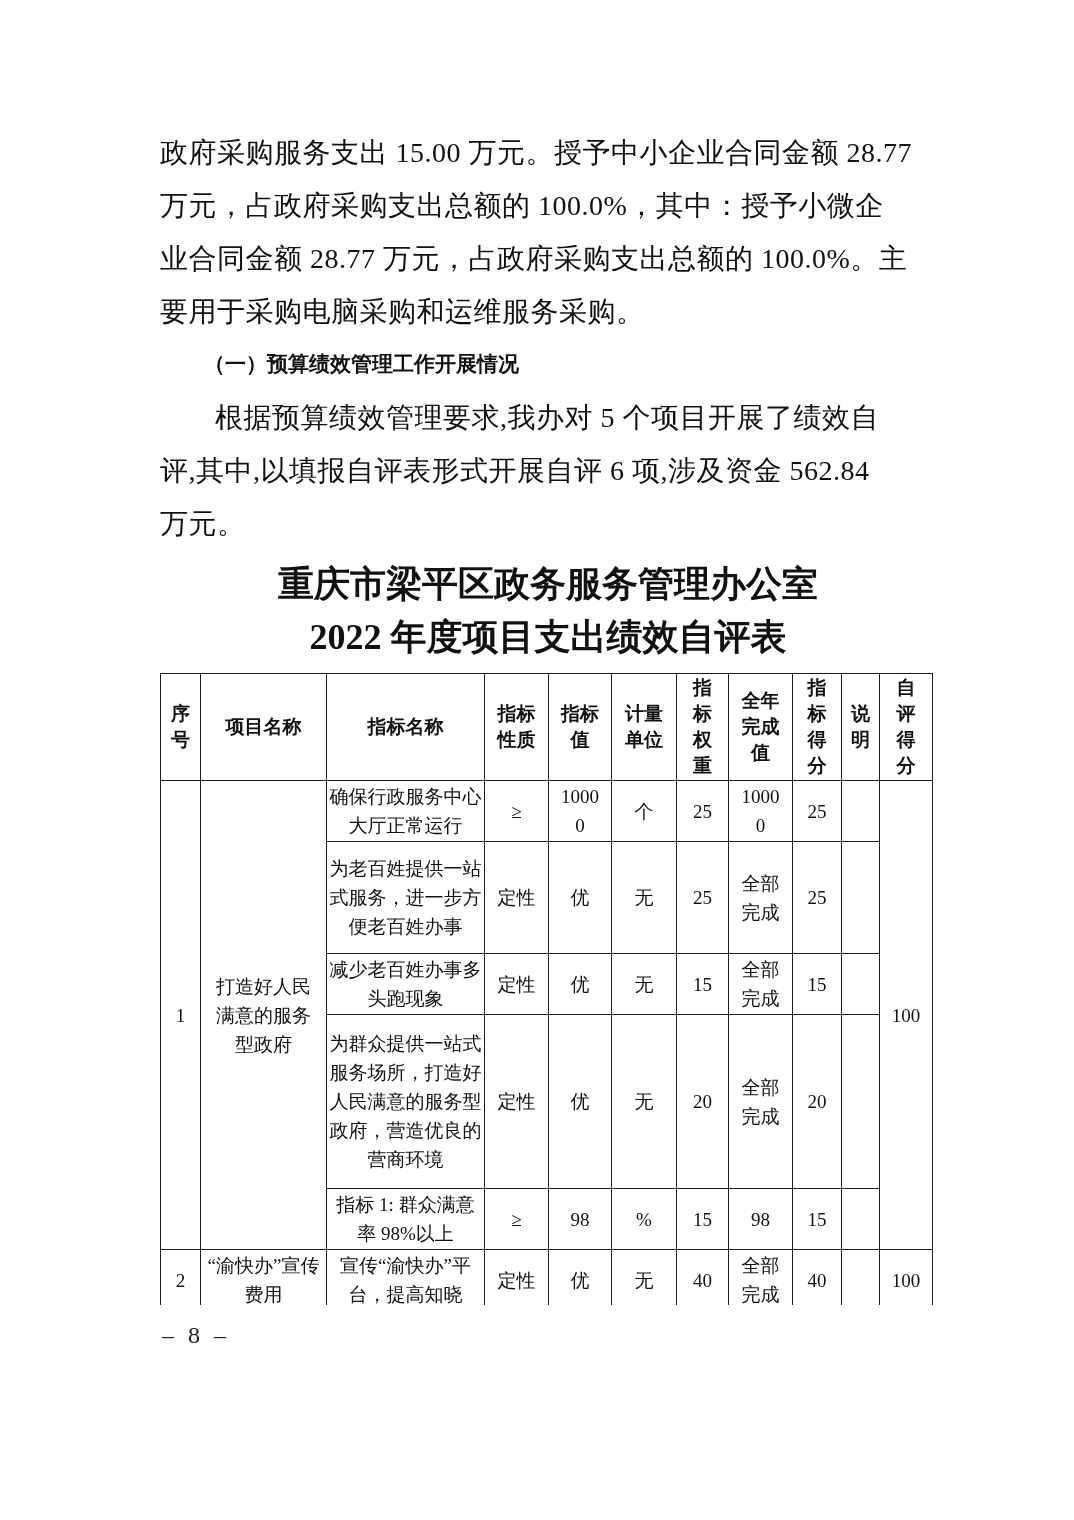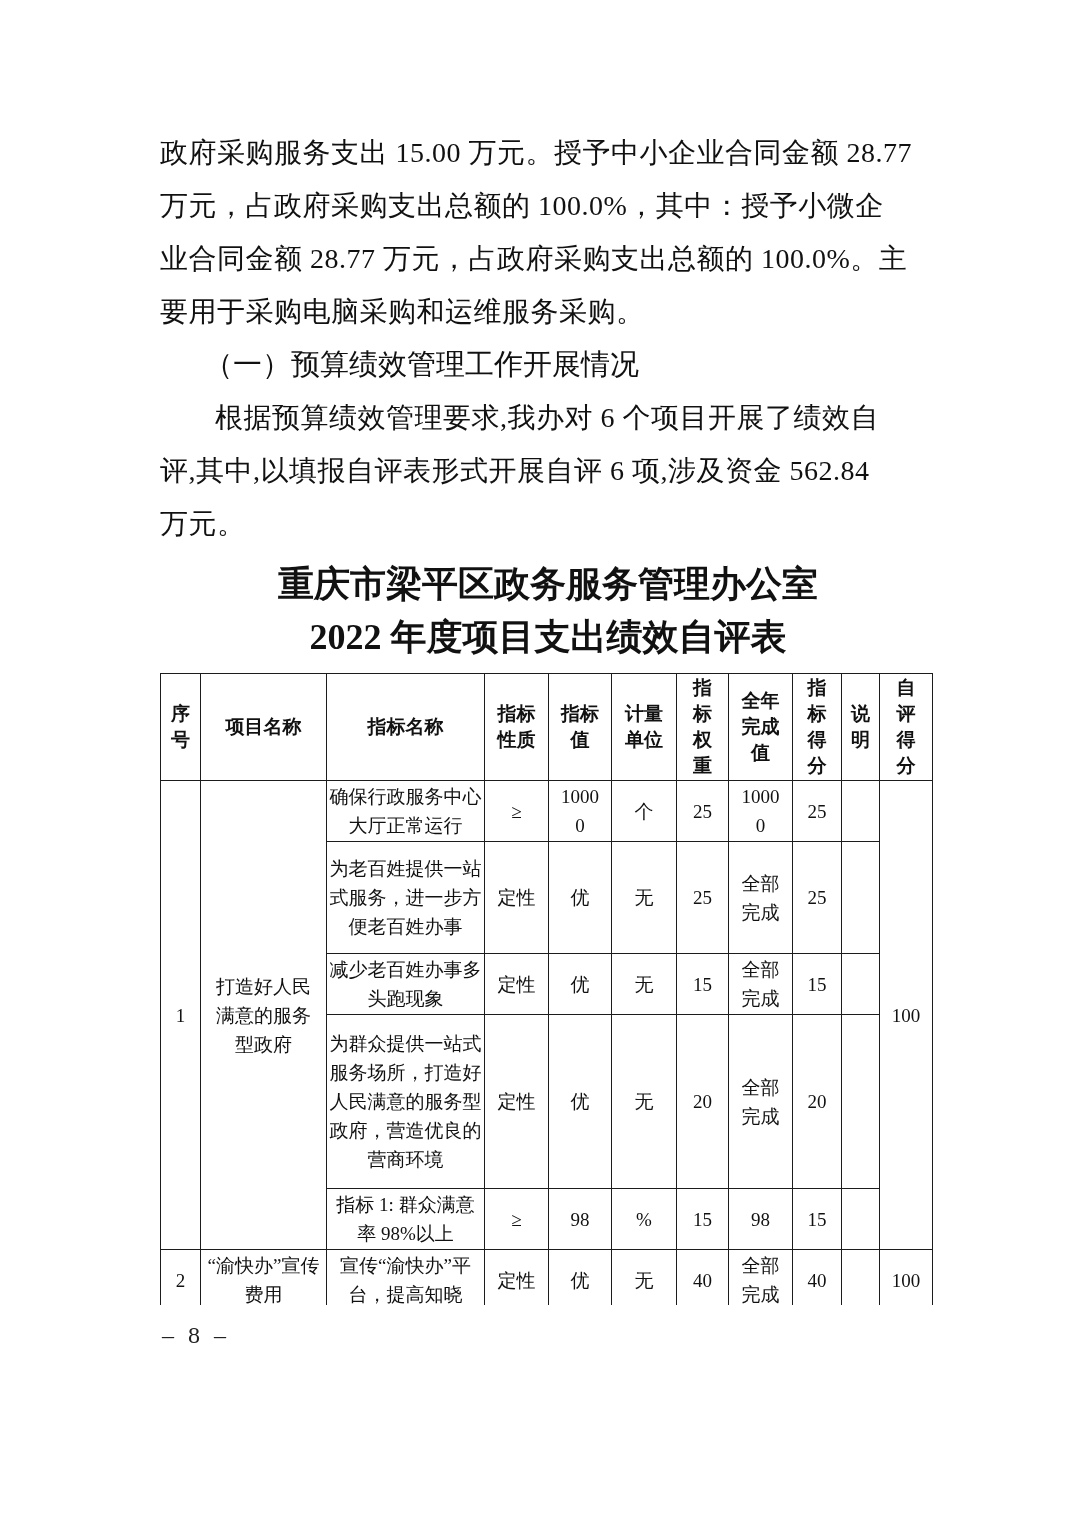--- a/index.html
+++ b/index.html
@@ -16,21 +16,21 @@
     font-size:28px; line-height:53px; white-space:nowrap;
     letter-spacing:0.5px;
   }
   .para1 { margin-top:126px; }
   .heading1 {
     font-size:29px; line-height:53px; font-weight:bold;
     font-family:"Liberation Sans","DejaVu Sans",sans-serif;
     padding-left:54px; white-space:nowrap;
   }
   .heading2 {
-    font-size:29px; line-height:53px; font-weight:normal;
+    font-size:21px; line-height:53px; font-weight:bold;
     padding-left:44px; white-space:nowrap;
   }
   .indent2 { text-indent:55px; }
 
   .table-title {
     font-size:36px; line-height:53px; font-weight:bold;
     text-align:center; white-space:nowrap;
   }
   .titles { margin-top:8px; }
 
@@ -69,21 +69,21 @@
     <div class="para para1">
       <div class="bodyline">政府采购服务支出 15.00 万元。授予中小企业合同金额 28.77</div>
       <div class="bodyline">万元，占政府采购支出总额的 100.0%，其中：授予小微企</div>
       <div class="bodyline">业合同金额 28.77 万元，占政府采购支出总额的 100.0%。主</div>
       <div class="bodyline">要用于采购电脑采购和运维服务采购。</div>
     </div>
 
     <div class="heading2">（一）预算绩效管理工作开展情况</div>
 
     <div class="para">
-      <div class="bodyline indent2">根据预算绩效管理要求,我办对 6 个项目开展了绩效自</div>
+      <div class="bodyline indent2">根据预算绩效管理要求,我办对 5 个项目开展了绩效自</div>
       <div class="bodyline">评,其中,以填报自评表形式开展自评 6 项,涉及资金 562.84</div>
       <div class="bodyline">万元。</div>
     </div>
 
     <div class="titles">
       <div class="table-title">重庆市梁平区政务服务管理办公室</div>
       <div class="table-title">2022 年度项目支出绩效自评表</div>
     </div>
 
     <div class="table-clip">

